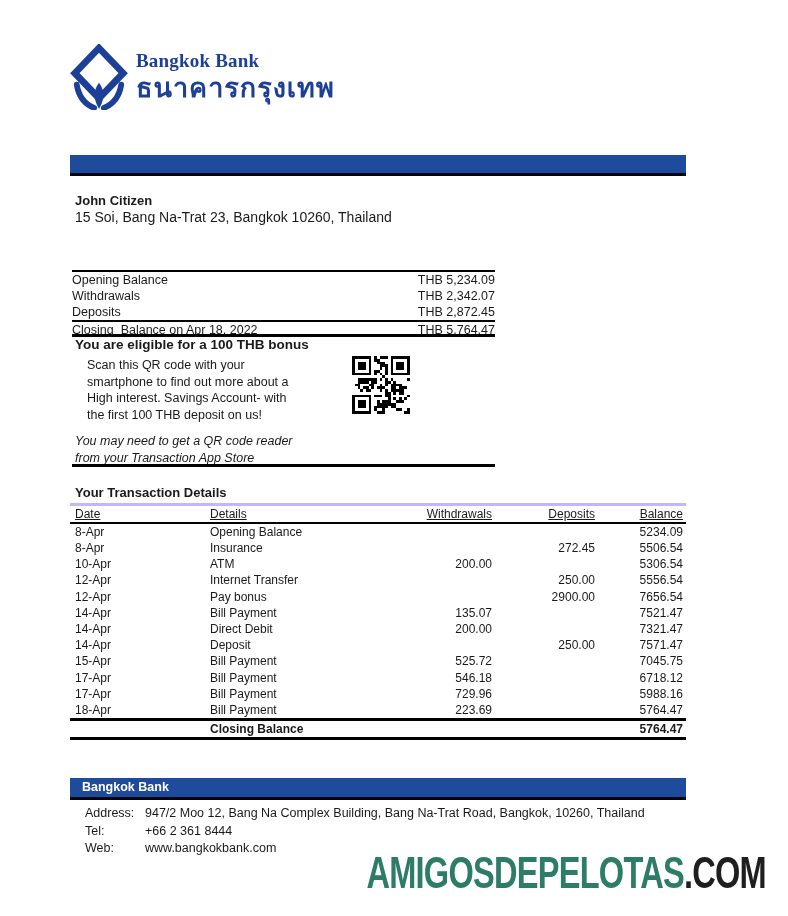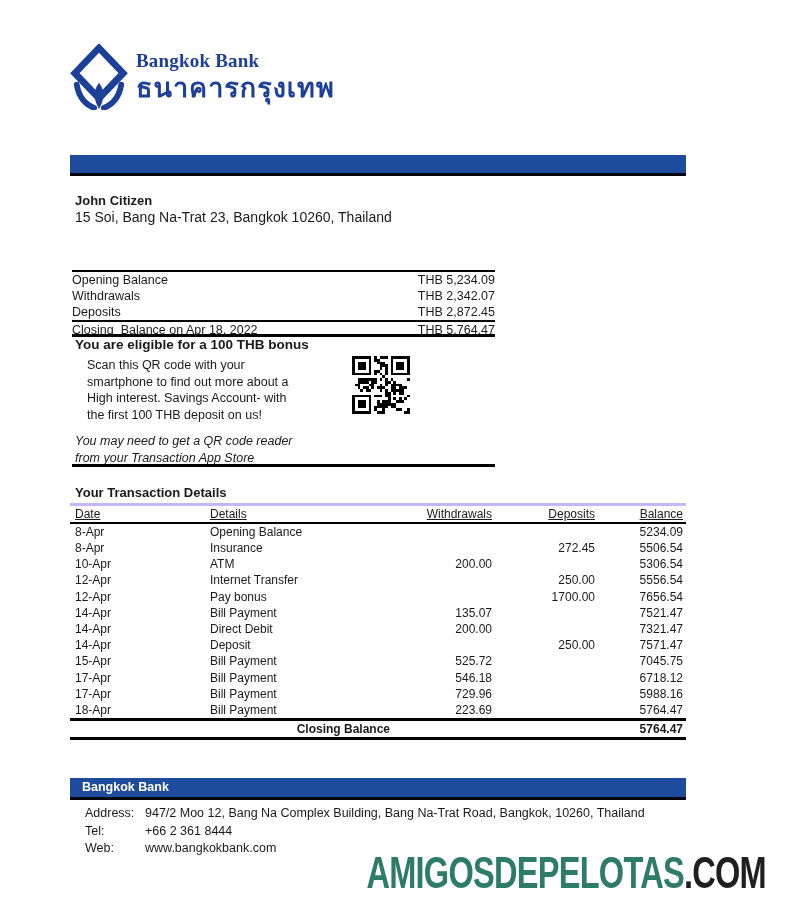--- a/index.html
+++ b/index.html
@@ -50,21 +50,21 @@
   table.txn td { height:16.2px; }
   table.txn th, table.txn td { padding:0; line-height:16px; vertical-align:middle; }
   .col-date    { width:140px; text-align:left; padding-left:5px !important; }
   .col-details { width:180px; text-align:left; }
   th.col-details { }
   .col-wd, .col-dep, .col-bal { text-align:right; padding-right:3px !important; }
   .col-wd  { width:105px; }
   .col-dep { width:103px; }
   .col-bal { width:88px;  }
   table.txn tr.closing-row { border-top:3px solid #000; border-bottom:3.5px solid #000; font-weight:bold; }
-  table.txn tr.closing-row td { height:18px;text-align:right; }
+  table.txn tr.closing-row td { height:18px; }
 
   
   .footer-info { position:absolute; left:85px; top:805px; font-size:12.5px; }
   .footer-row { display:flex; line-height:17.5px; }
   .footer-row .flabel { width:60px; }
   .footer-row .fvalue { }
 
   
   .watermark {
     position:absolute; right:22px; top:848px; font-size:44px; font-weight:bold;
@@ -310,21 +310,21 @@
     <td class="col-details">Internet Transfer</td>
     <td class="col-wd"></td>
     <td class="col-dep">250.00</td>
     <td class="col-bal">5556.54</td>
   </tr>
 
   <tr>
     <td class="col-date">12-Apr</td>
     <td class="col-details">Pay bonus</td>
     <td class="col-wd"></td>
-    <td class="col-dep">1700.00</td>
+    <td class="col-dep">2900.00</td>
     <td class="col-bal">7656.54</td>
   </tr>
 
   <tr>
     <td class="col-date">14-Apr</td>
     <td class="col-details">Bill Payment</td>
     <td class="col-wd">135.07</td>
     <td class="col-dep"></td>
     <td class="col-bal">7521.47</td>
   </tr>

